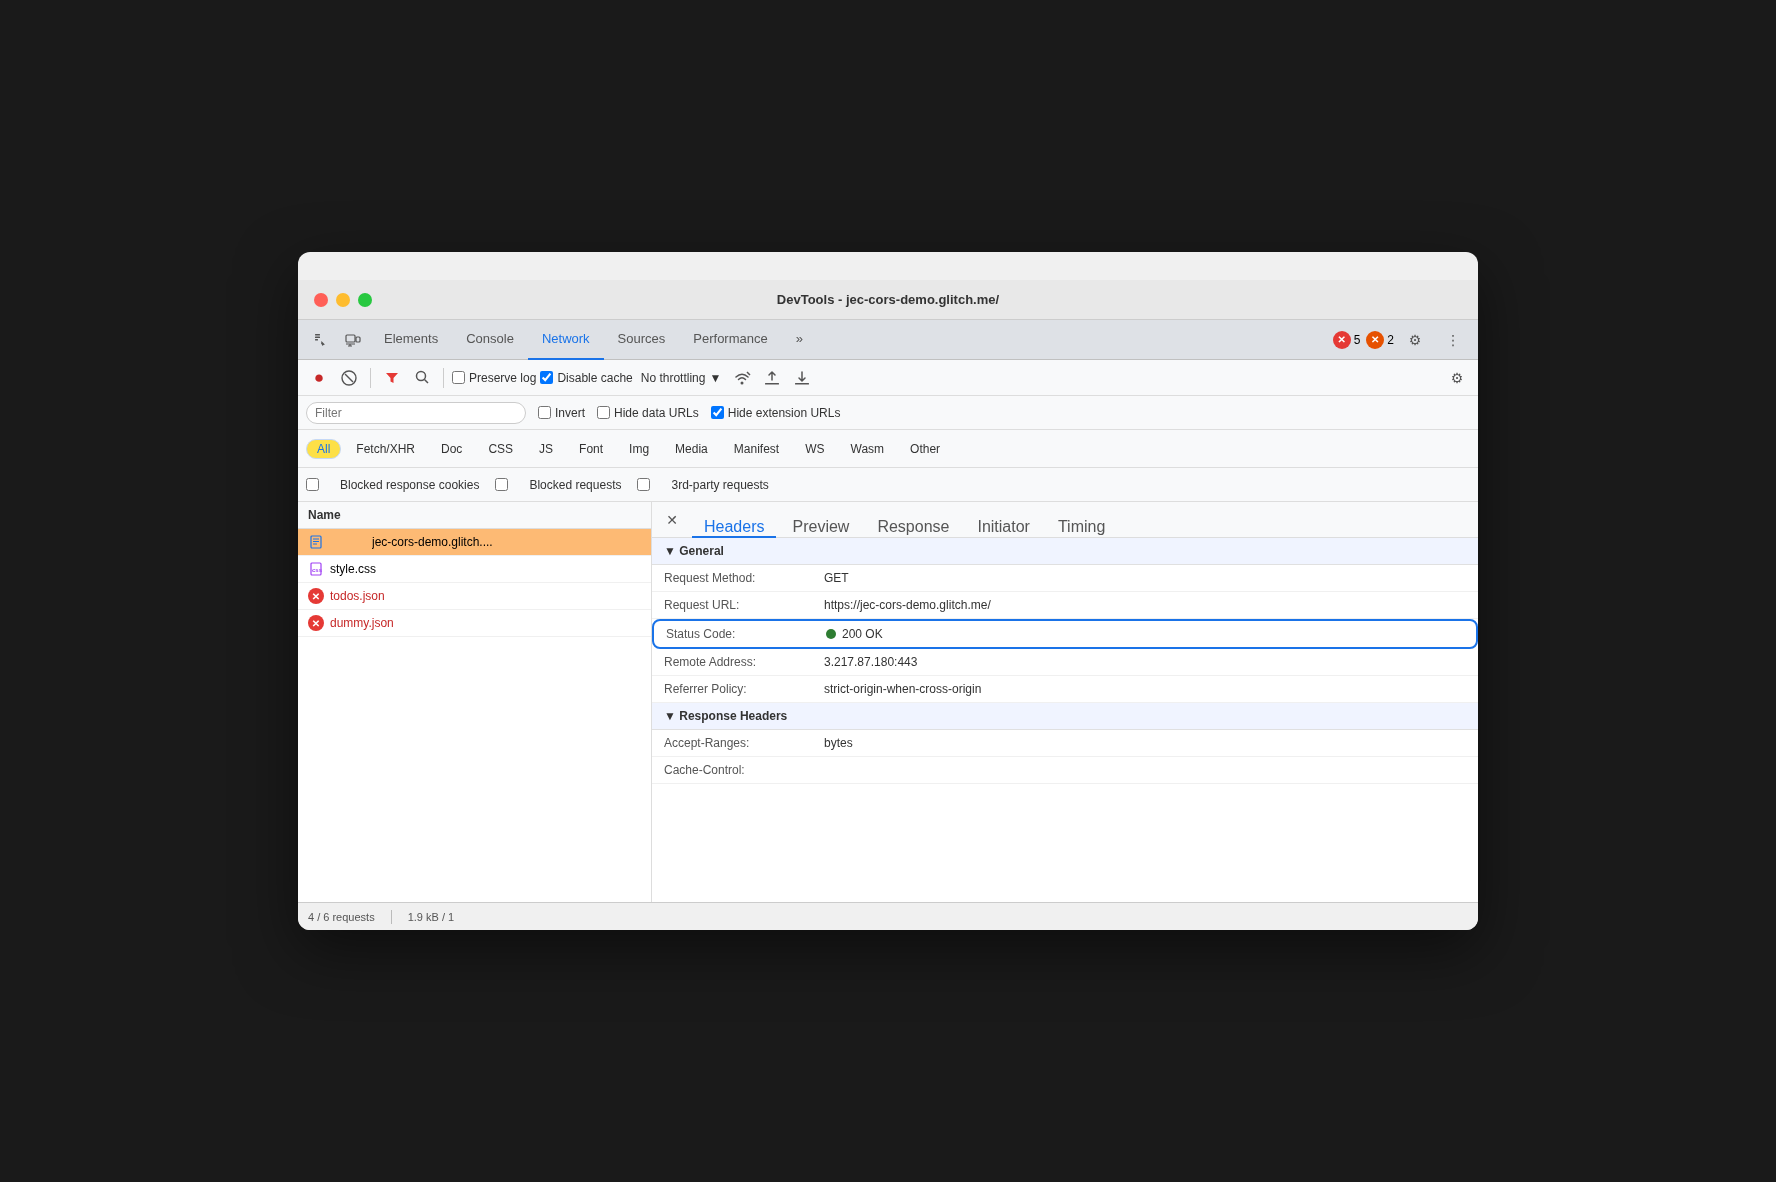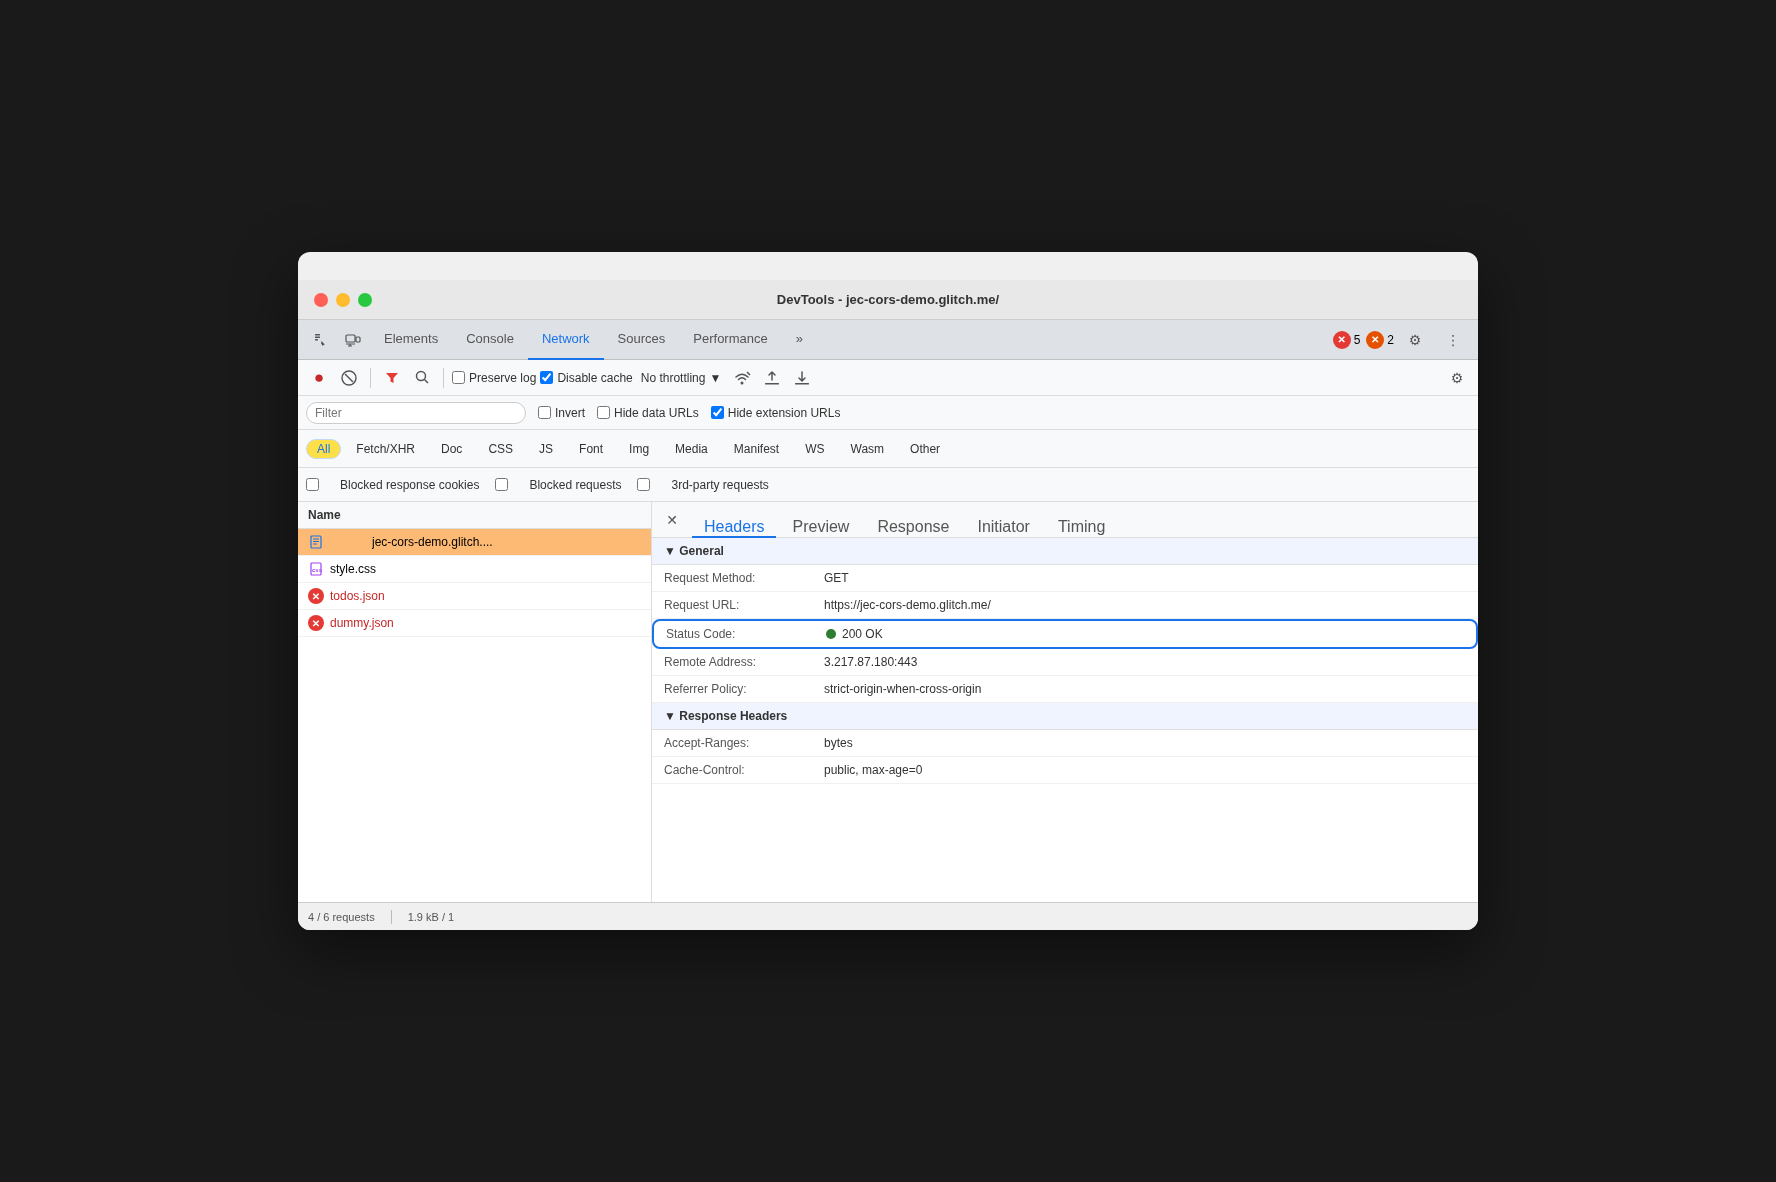--- a/index.html
+++ b/index.html
@@ -695,21 +695,20 @@
           <span>▼ Response Headers</span>
         </div>
 
         <div class="header-row">
           <span class="header-label">Accept-Ranges:</span>
           <span class="header-value">bytes</span>
         </div>
 
         <div class="header-row">
           <span class="header-label">Cache-Control:</span>
-          <span class="header-value">public, max-age=0</span>
         </div>
       </div>
     </div>
   </div>
 
   <div class="status-bar">
     <span>4 / 6 requests</span>
     <div class="status-divider"></div>
     <span>1.9 kB / 1</span>
   </div>

